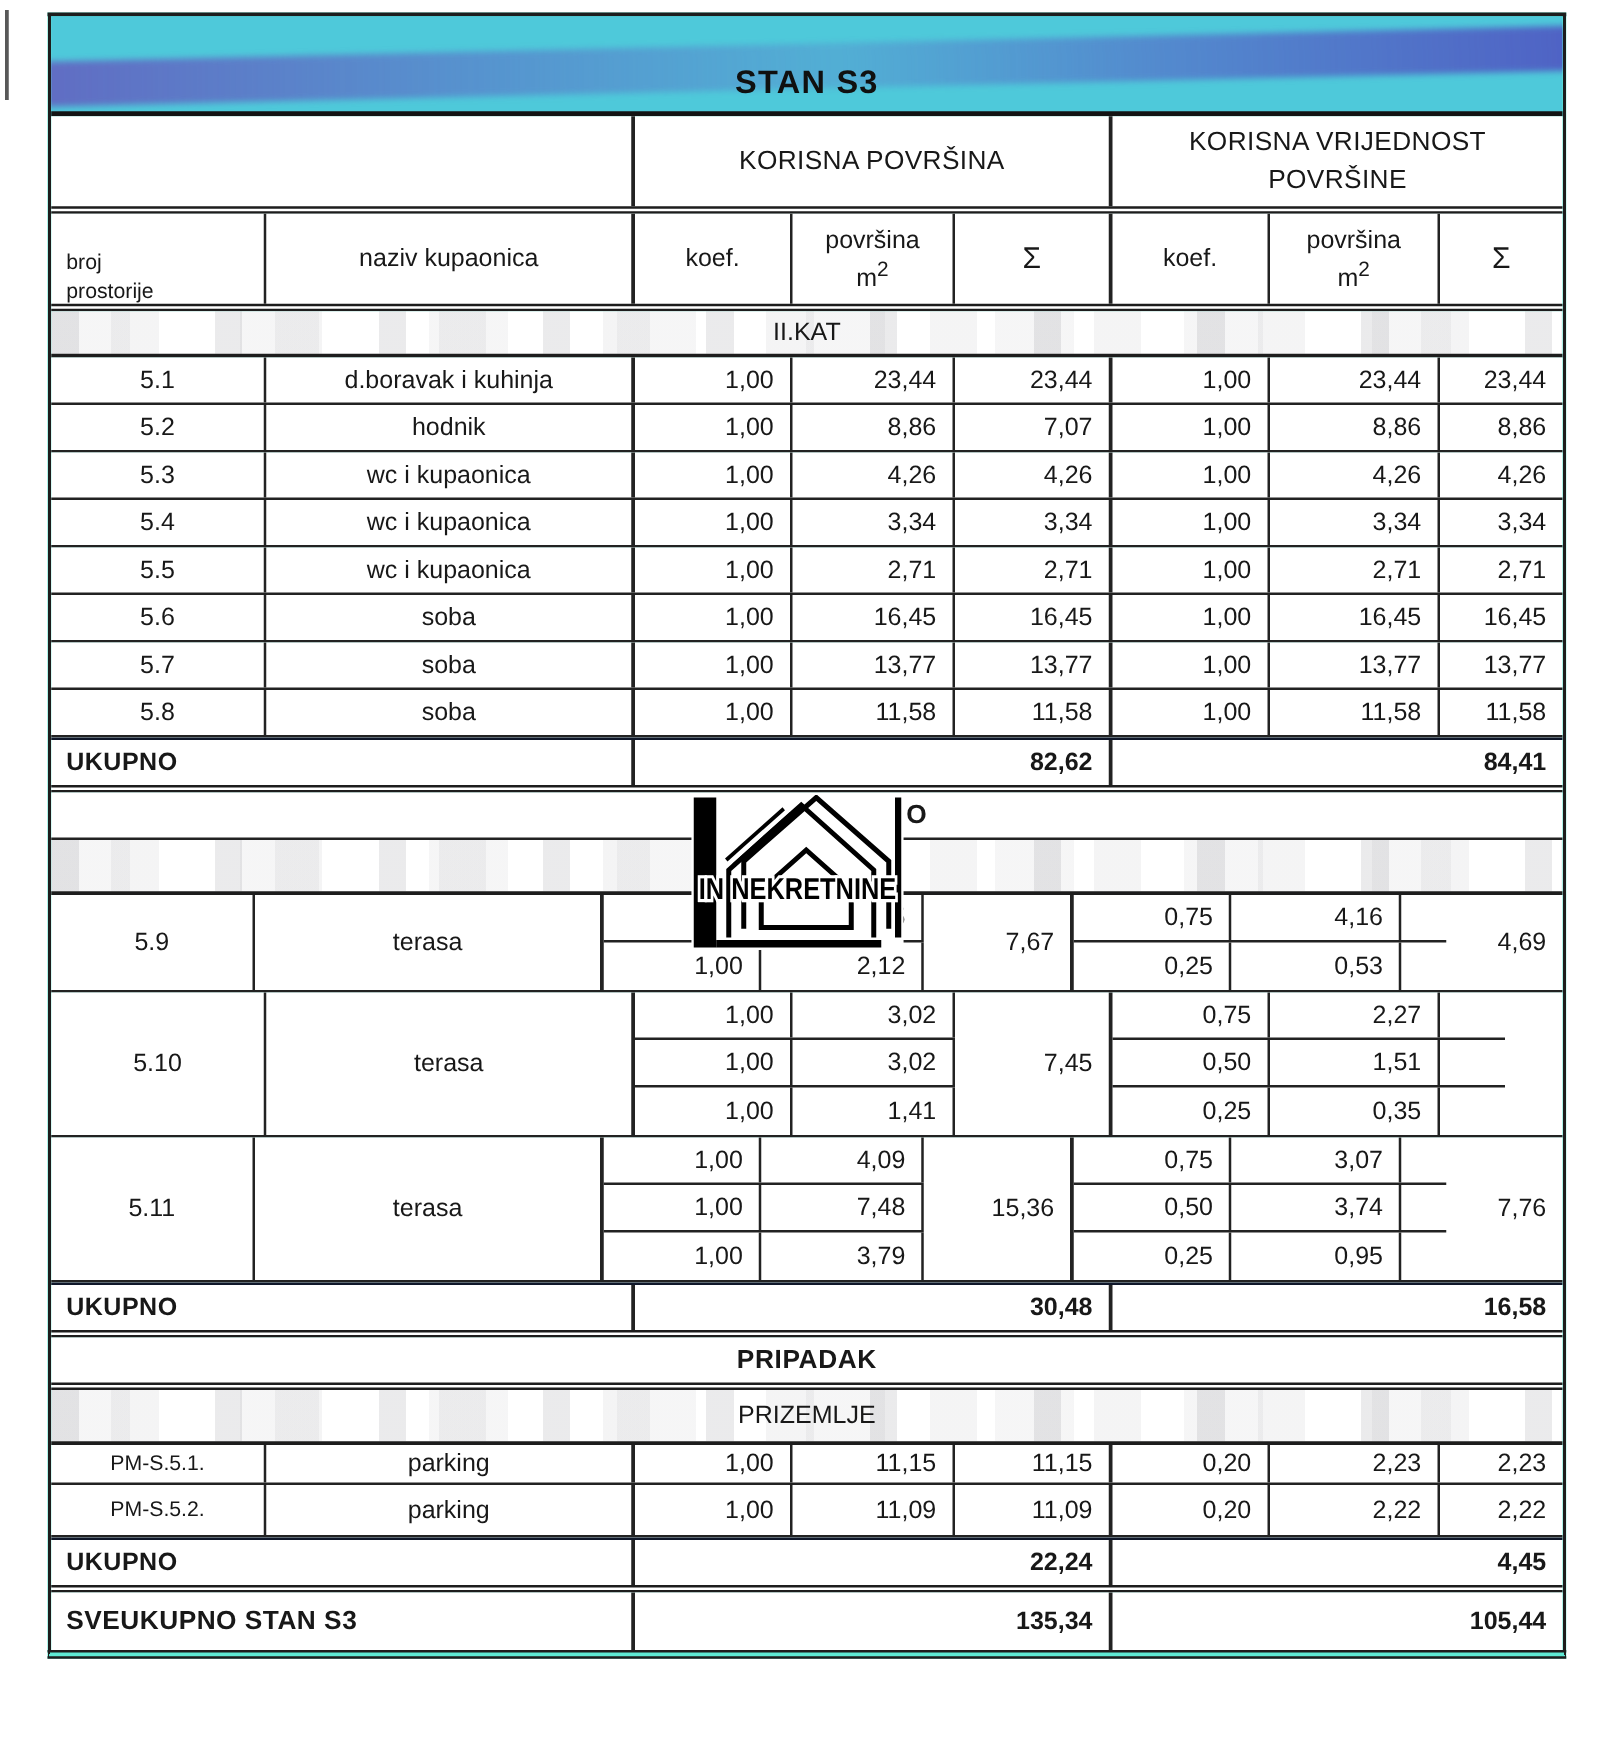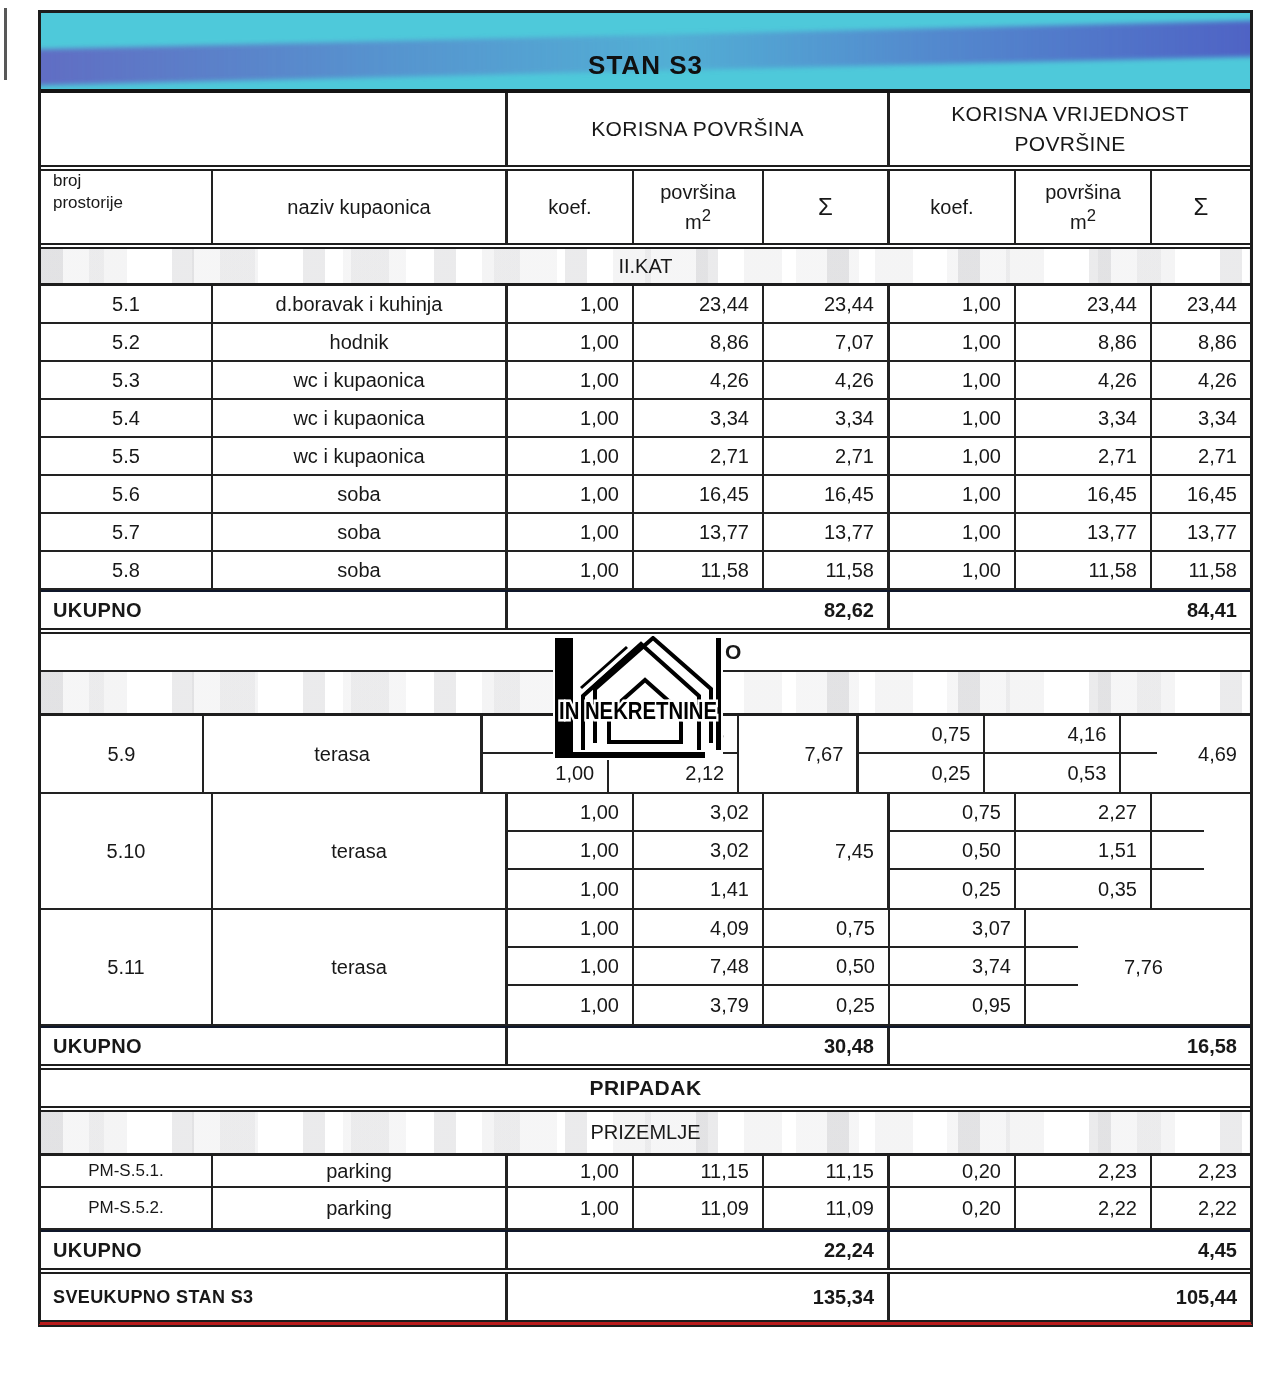--- a/index.html
+++ b/index.html
@@ -1,21 +1,21 @@
 <!DOCTYPE html>
 <html><head>
 <meta charset="utf-8">
 <style>
   *{box-sizing:border-box;margin:0;padding:0}
   html,body{width:1280px;height:1397px;background:#ffffff;overflow:hidden}
   body{font-family:"Liberation Sans","DejaVu Sans",sans-serif;color:#181818;position:relative;-webkit-font-smoothing:antialiased}
 
   .scan-mark{position:absolute;left:4px;top:8px;width:3px;height:72px;background:#2e2e2e;opacity:.8}
 
-  .tbl{position:absolute;left:38px;top:10px;width:1215px;background:#b91c1c;
+  .tbl{position:absolute;left:38px;top:10px;width:1215px;background:#5eead4;
        border:3px solid #1d1d1d;border-bottom:7px double #1d1d1d}
 
   
   .band{position:relative;height:80px;border-bottom:4px solid #141414;overflow:hidden;
         display:flex;align-items:flex-end;justify-content:center}
   .band-bg{position:absolute;inset:0}
   .band-streak{position:absolute;left:-14px;right:-14px;top:22px;height:36px;transform:rotate(-1.35deg);
         filter:blur(2.5px);
         background:linear-gradient(90deg,rgba(99,95,192,.88),rgba(92,106,198,.55) 30%,
                    rgba(92,106,198,.28) 52%,rgba(86,101,199,.62) 72%,rgba(79,92,195,.95))}
@@ -37,21 +37,21 @@
   .h-group{height:78px}.h-colhead{height:78px}.h-sect{height:42px}.h-band{height:37px}
   .h-data{height:38px}.h-total{height:44px}.h-hdr2{height:38px}.h-band2{height:44px}
   .h-grand{height:46px}
 
   .bd{border-bottom:6px double #1d1d1d}
   .b3{border-bottom:3px solid #1d1d1d}
   .bt{border-top:2px solid #0f172a}
   .nob{border-bottom:none}
 
   .stack{display:flex;flex-direction:column;gap:2px;line-height:1.2}
-  .broj-h{align-items:flex-start;justify-content:flex-start;padding-left:12px;font-size:17px;text-align:left}
+  .broj-h{align-items:flex-end;justify-content:flex-start;padding-left:12px;font-size:17px;text-align:left}
   .grp-h{font-size:21px;letter-spacing:.3px}
   .wrap240{max-width:250px;line-height:1.45}
   .sigma{font-size:24px}
   .sect-label{font-weight:bold;font-size:21px;letter-spacing:.5px}
   .floor-label{font-size:20px}
   .small-id{font-size:17px}
 
   
   .tex{background:
     repeating-linear-gradient(90deg,rgba(70,70,82,.11) 0 22px,rgba(0,0,0,0) 22px 48px,
@@ -292,20 +292,21 @@
       </div>
       <div class="sub">
         <div class="subcell sk">1,00</div>
         <div class="subcell sp1">7,48</div>
       </div>
       <div class="sub">
         <div class="subcell sk">1,00</div>
         <div class="subcell sp1">3,79</div>
       </div>
     </div>
+    <div class="cell c5 g num">15,36</div>
     <div class="subcol subR">
       <div class="sub">
         <div class="subcell sk">0,75</div>
         <div class="subcell sp2">3,07</div>
       </div>
       <div class="sub">
         <div class="subcell sk">0,50</div>
         <div class="subcell sp2">3,74</div>
       </div>
       <div class="sub">
@@ -350,21 +351,21 @@
     <div class="cell c8 last num">2,22</div>
   </div>
 
   <div class="row h-total bt bd">
     <div class="cell t-label">UKUPNO</div>
     <div class="cell c345 g num t-val">22,24</div>
     <div class="cell c678 last num t-val">4,45</div>
   </div>
 
   <div class="row h-grand nob">
-    <div class="cell t-label" style="font-size:18px">SVEUKUPNO STAN S3</div>
+    <div class="cell t-label" style="font-size:21px">SVEUKUPNO STAN S3</div>
     <div class="cell c345 g num t-val">135,34</div>
     <div class="cell c678 last num t-val">105,44</div>
   </div>
 
 </div>
 
 <svg class="watermark" viewBox="0 0 170 124">
   <rect x="0" y="0" width="170" height="124" fill="#ffffff"></rect>
   <rect x="2" y="2" width="18" height="120" fill="#000"></rect>
   <rect x="163" y="2" width="5" height="112" fill="#000"></rect>

